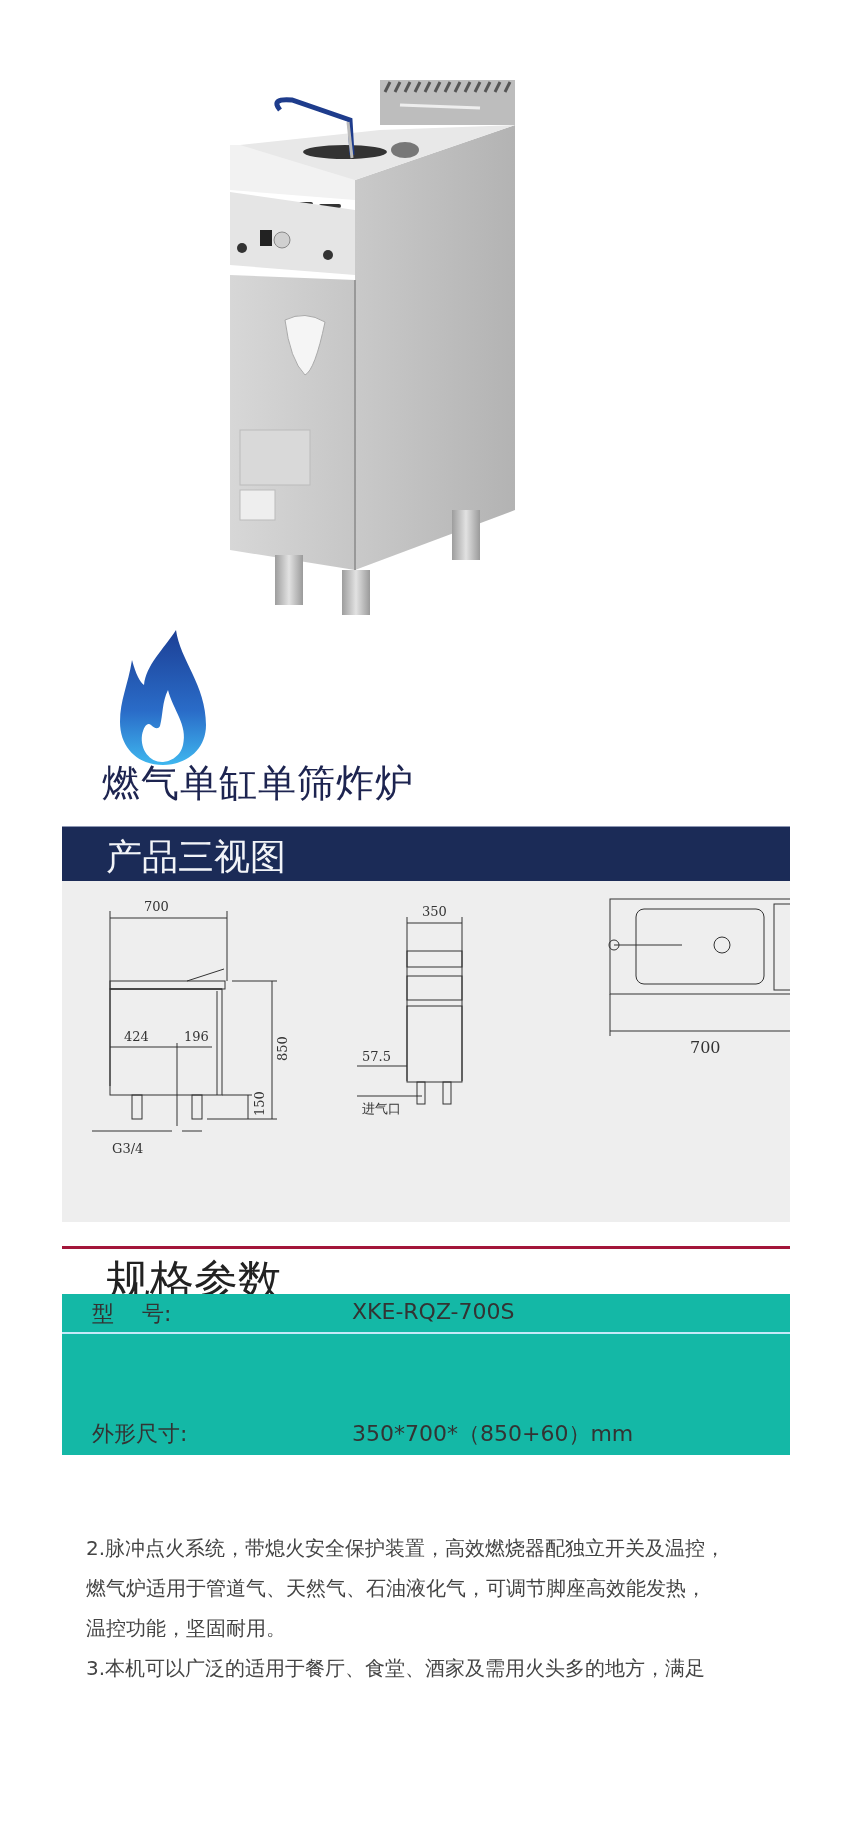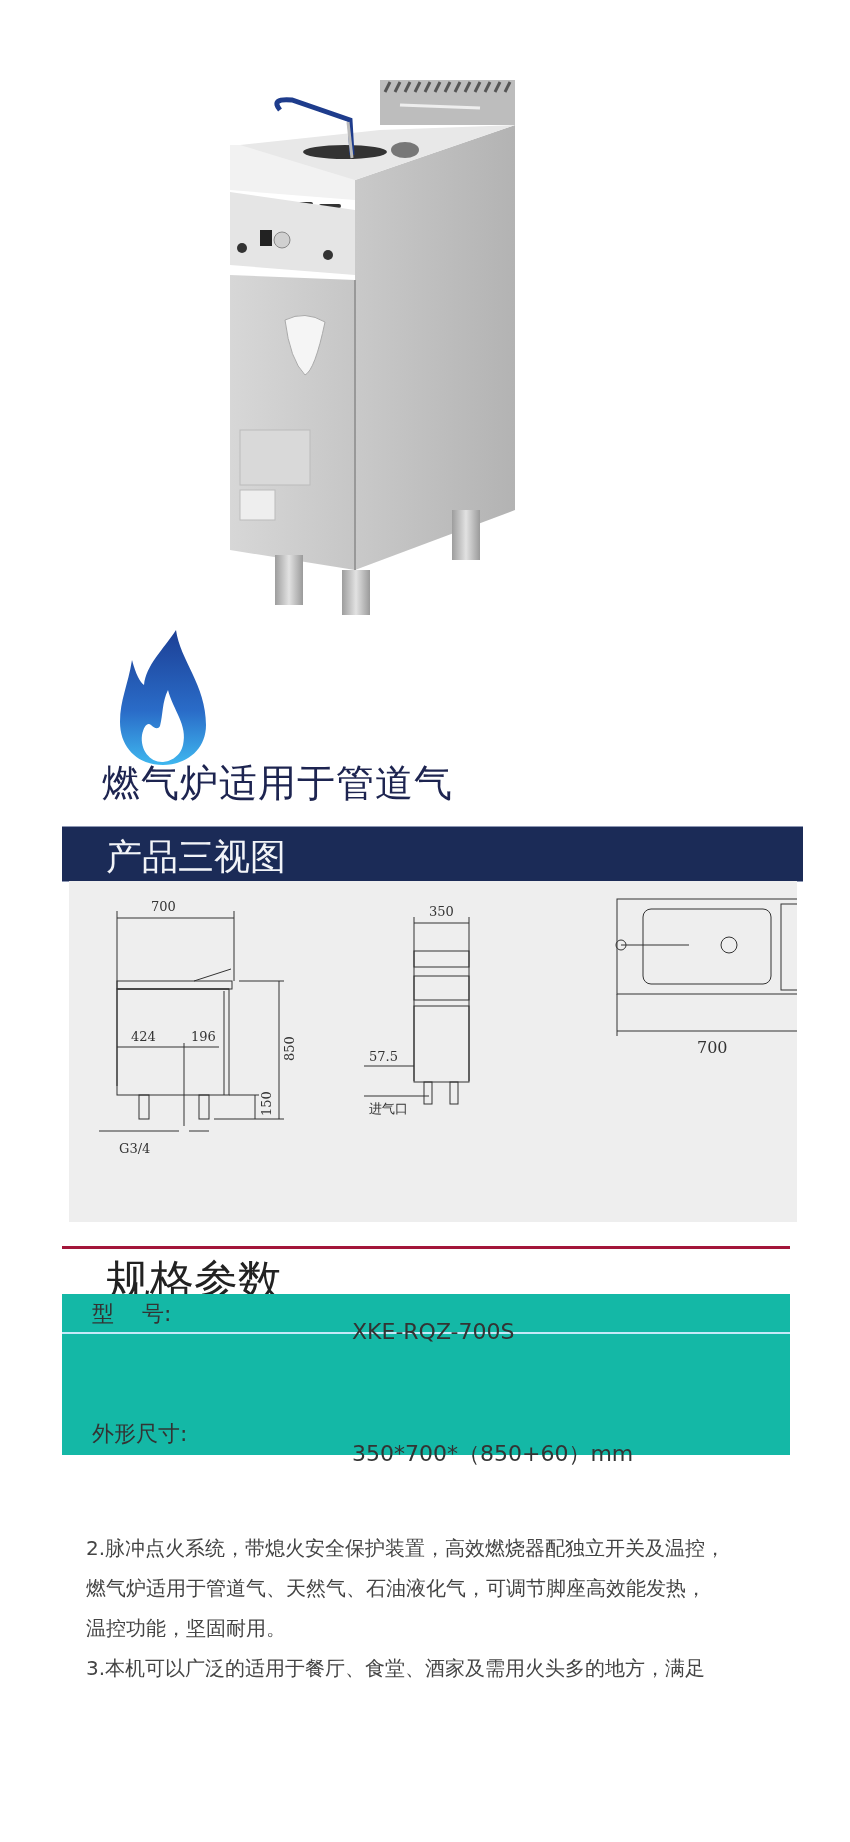--- a/index.html
+++ b/index.html
@@ -9,34 +9,34 @@
 
   
   #photo { left:230px; top:70px; width:400px; height:545px; }
 
   
   #flame { left:118px; top:630px; width:90px; height:135px; }
   #title { left:102px; top:758px; font-size:38px; color:#1d2450; letter-spacing:1px; white-space:nowrap; }
 
   
   #views-banner { left:62px; top:826px; width:728px; height:54px; background:#1b2b57;
-                  border-top:1px solid #8d97b3; border-bottom:1px solid #8d97b3;padding-left:13px; }
+                  border-top:1px solid #8d97b3; border-bottom:1px solid #8d97b3; }
   #views-banner span { position:absolute; left:44px; top:6px; font-size:36px; color:#f2f4f8; font-weight:300; }
 
   
-  #drawings { left:62px; top:881px; width:728px; height:341px; background:#eeeeee;margin-left:7px; }
+  #drawings { left:62px; top:881px; width:728px; height:341px; background:#eeeeee; }
 
   
   #spec-rule { left:62px; top:1246px; width:728px; height:3px; background:#a3163a; }
   #spec-title { left:106px; top:1252px; font-size:44px; color:#222; font-weight:300; }
   #spec-table { left:62px; top:1294px; width:728px; height:161px; background:#14b8a6; }
   .spec-row { position:absolute; left:0; width:728px; height:38px; border-bottom:2px solid #c5e9f9; }
   .spec-row:last-child { border-bottom:none; }
   .spec-label { position:absolute; left:30px; top:5px; font-size:22px; color:#333; white-space:pre; }
-  .spec-value { position:absolute; left:290px; top:5px; font-size:22px; color:#333; white-space:pre;margin-top:20px; }
+  .spec-value { position:absolute; left:290px; top:5px; font-size:22px; color:#333; white-space:pre; }
 
   
   #desc { left:86px; top:1528px; width:700px; }
   #desc p { margin:0; font-size:20px; line-height:40px; color:#444; white-space:nowrap; }
 </style>
 </head>
 <body>
 
 <svg id="photo" class="abs" viewBox="0 0 400 545">
   <defs>
@@ -113,21 +113,21 @@
     <linearGradient id="flameG" x1="0" y1="0" x2="0" y2="1">
       <stop offset="0" stop-color="#1c3f95"></stop>
         <stop offset=".6" stop-color="#2a6cc8"></stop>
         <stop offset="1" stop-color="#3fb7ef"></stop>
     </linearGradient>
   </defs>
   <path d="M58,0 C62,30 88,55 88,95 C88,120 68,135 45,135 C20,135 2,118 2,92 C2,70 10,55 14,30 C18,45 22,52 26,55 C28,35 45,20 58,0Z" fill="url(#flameG)"></path>
   <path d="M50,60 C55,80 70,95 65,115 C62,128 50,132 44,132 C32,132 22,120 24,105 C26,95 30,92 33,95 C36,98 40,100 42,96 C45,85 44,72 50,60Z" fill="#ffffff"></path>
 </svg>
 
-<div id="title" class="abs">燃气炉适用于管道气</div>
+<div id="title" class="abs">燃气单缸单筛炸炉</div>
 
 <div id="views-banner" class="abs">
   <span>产品三视图</span>
 </div>
 
 <div id="drawings" class="abs">
   <svg width="728" height="341" viewBox="0 0 728 341" font-family="DejaVu Serif, serif" font-size="13" fill="none" stroke="#333" stroke-width="1">
 
     <g>
       <line x1="48" y1="37" x2="165" y2="37"></line>

